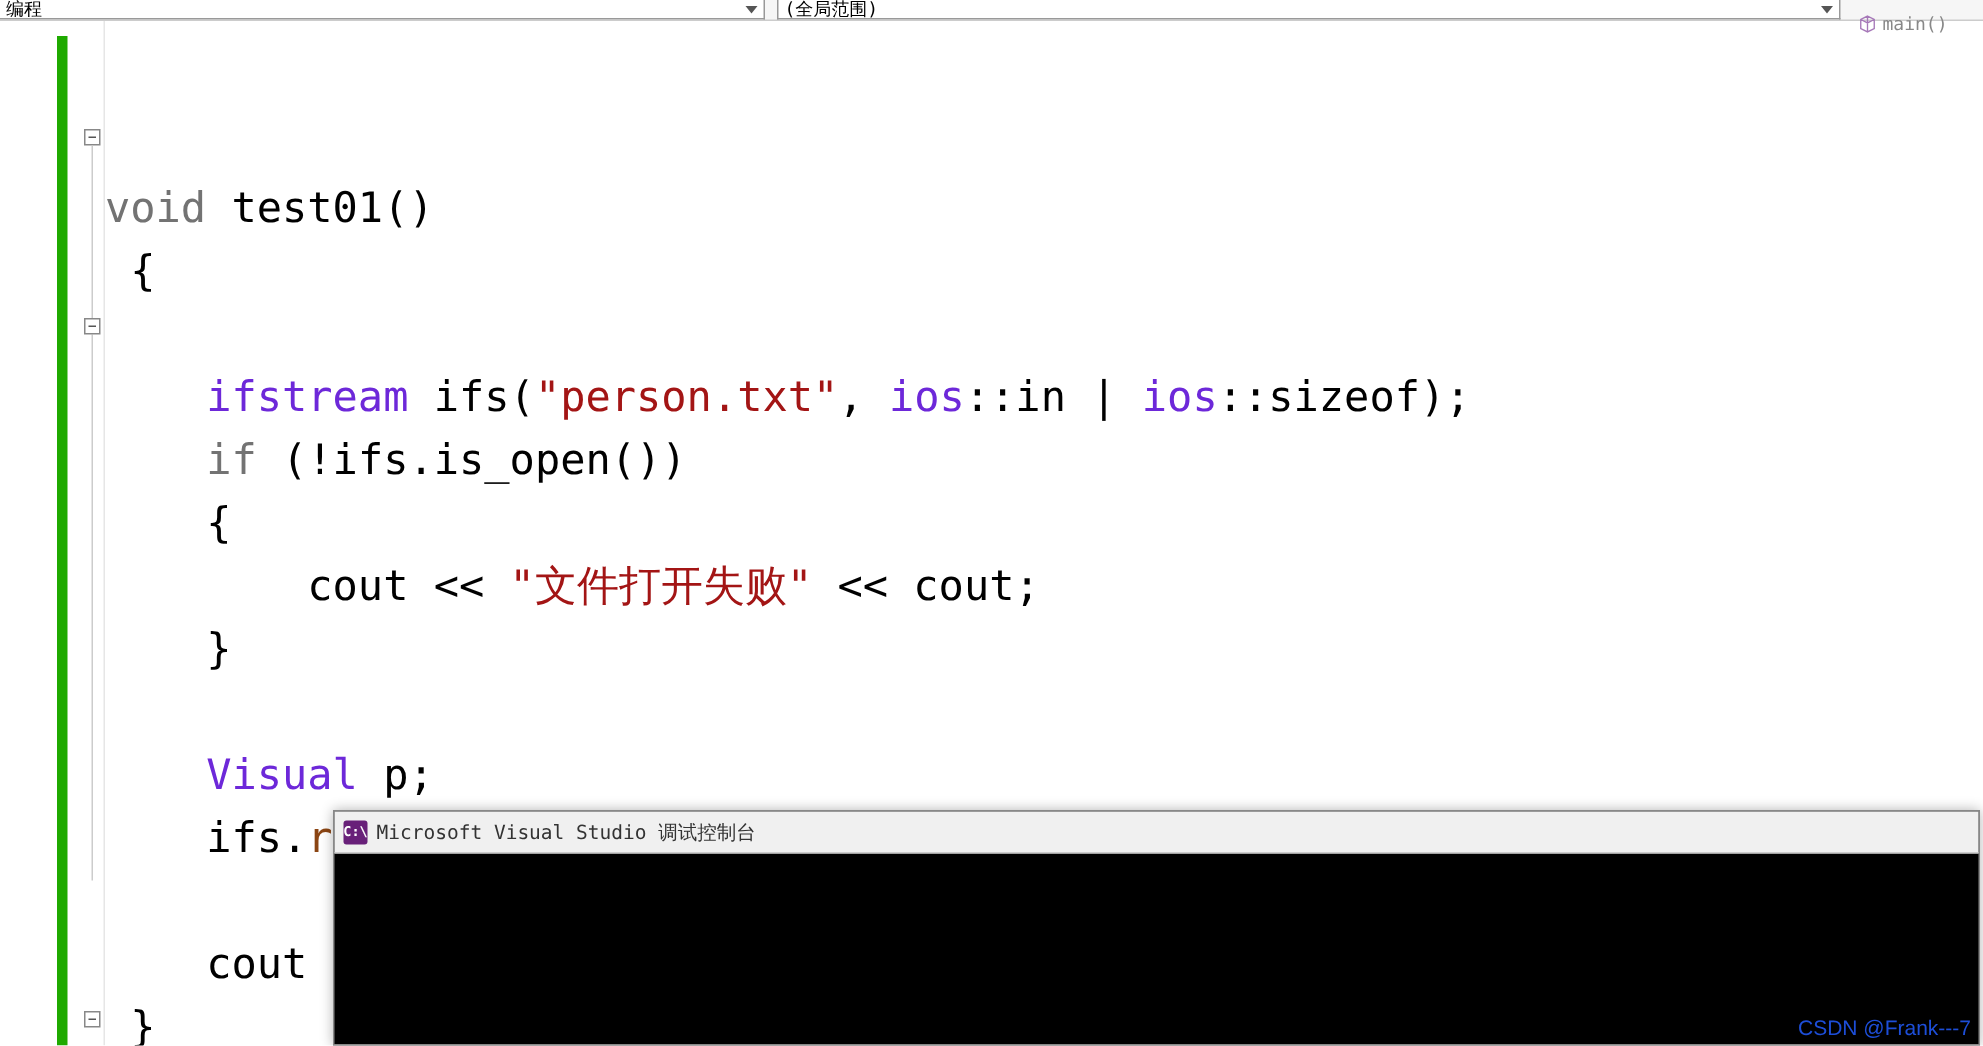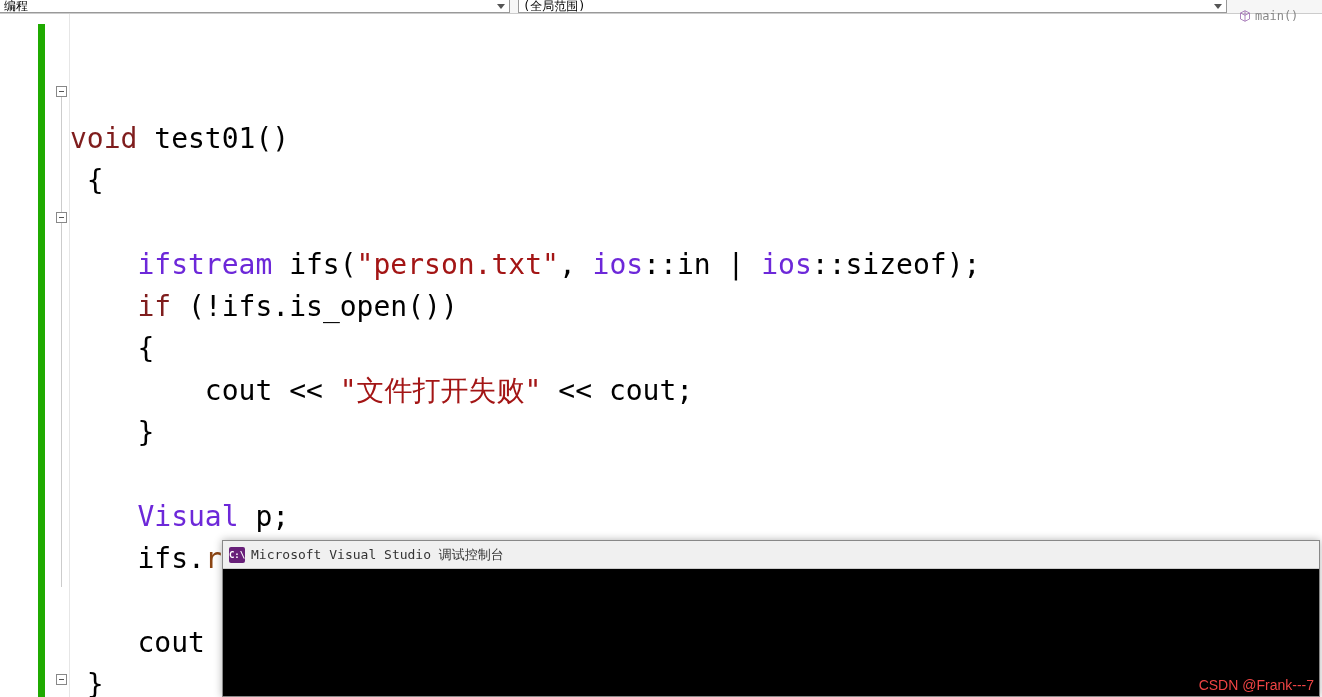--- a/index.html
+++ b/index.html
@@ -110,21 +110,21 @@
 .code {
   flex: 1;
   font-family: Consolas, "SimSun", monospace;
   font-size: 28px;
   line-height: 42px;
   padding-top: 62px;
   white-space: pre;
   color: #000;
   position: relative;
 }
-.kw { color: #7f1d1d; }
+.kw { color: #737373; }
 .type { color: #6d28d9; }
 .str { color: #a31515; }
 .read { color: #8b4513; }
 
 .console-window {
   position: absolute;
   left: 222px;
   top: 540px;
   width: 1098px;
   height: 157px;
@@ -162,21 +162,21 @@
   font-size: 16px;
   line-height: 21px;
   padding: 2px 6px;
   white-space: pre;
   overflow: hidden;
 }
 .watermark {
   position: absolute;
   right: 8px;
   bottom: 4px;
-  color: #ef4444;
+  color: #1d4ed8;
   font-size: 14px;
   font-family: Consolas, sans-serif;
 }
 </style>
 </head>
 <body>
 
 <div class="top-bar">
   <div class="top-left-dropdown">
     <span>编程</span>

